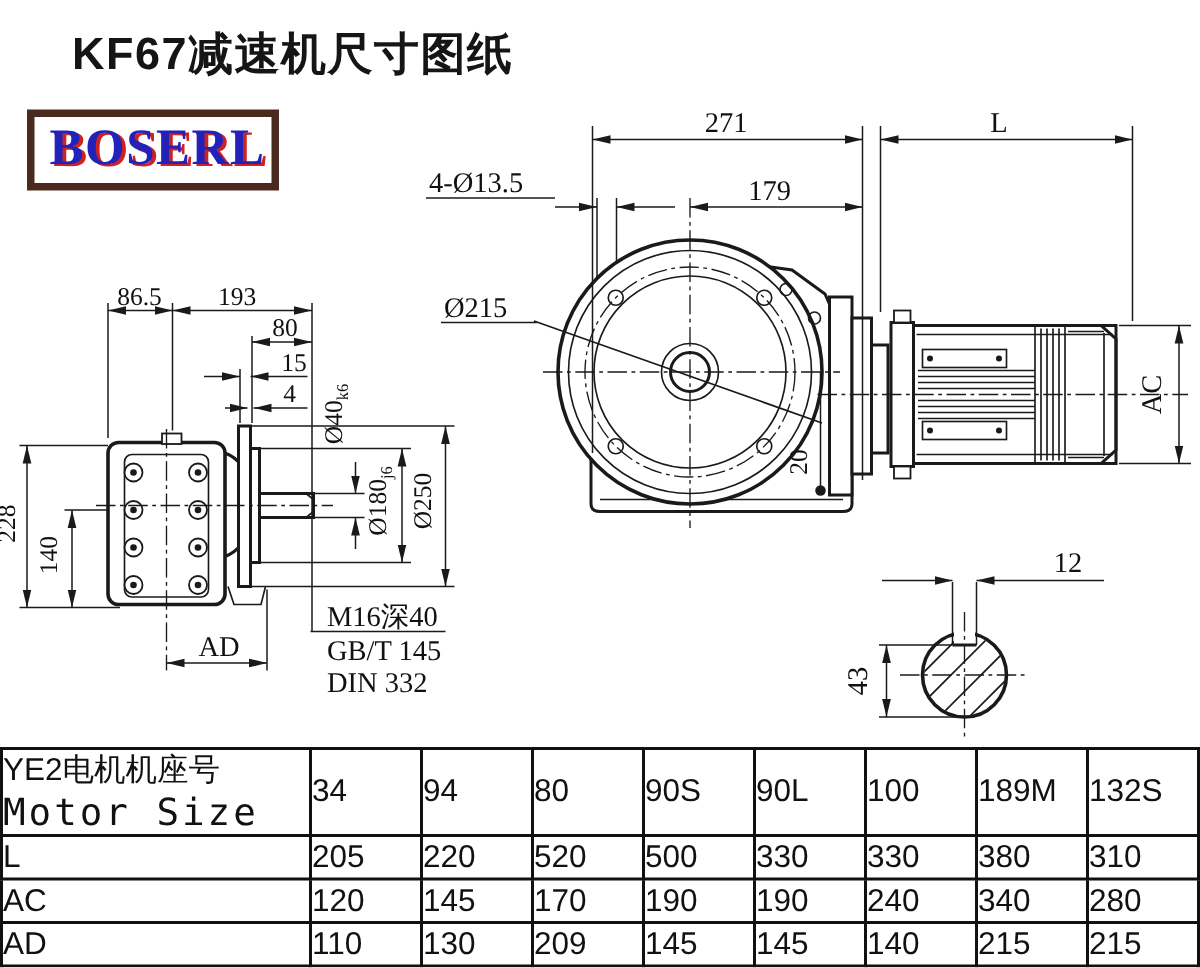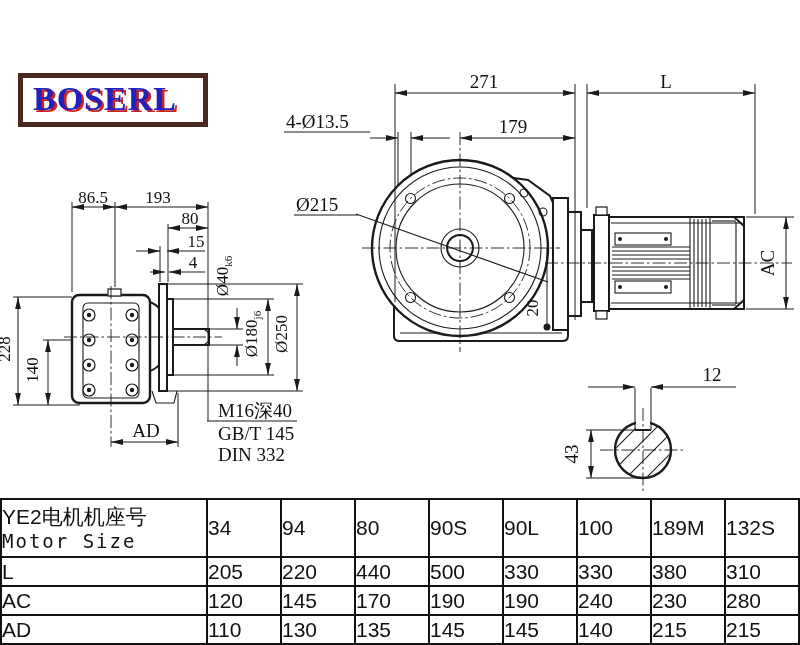--- a/index.html
+++ b/index.html
@@ -3,21 +3,21 @@
 <meta charset="utf-8">
 <style>
   html,body{margin:0;padding:0;background:#fff;}
   #stage{position:relative;width:800px;height:645px;background:#ffffff;overflow:hidden;
          font-family:"Liberation Sans","DejaVu Sans",sans-serif;color:#111;}
   
   #title{position:absolute;left:48px;top:16px;font-size:30px;font-weight:bold;
          letter-spacing:1px;color:#151515;}
   
   #logo{position:absolute;left:18px;top:73px;border:5px solid #4a2a1e;background:#fff;
-        padding:1px 26px 3px 10px;}
+        padding:1px 4px 3px 10px;}
   #logo span{font-family:"Liberation Serif","DejaVu Serif",serif;font-weight:bold;
         font-size:34px;line-height:40px;color:#2222bb;text-shadow:2.5px 1.5px 0 #cc2222;
         letter-spacing:1px;}
   
   #draw{position:absolute;left:0;top:0;}
   .s2{stroke:#1a1a1a;stroke-width:2;fill:none;}
   .s2w{stroke:#1a1a1a;stroke-width:2;fill:#fff;}
   .s25w{stroke:#1a1a1a;stroke-width:2.4;fill:#fff;}
   .s1{stroke:#1a1a1a;stroke-width:1.1;fill:none;}
   .s1w{stroke:#1a1a1a;stroke-width:1.2;fill:#fff;}
@@ -27,29 +27,30 @@
   .dts{font-family:"Liberation Serif","DejaVu Serif",serif;font-size:17px;fill:#111;}
   .sub{font-size:11px;}
   .dot{fill:#1a1a1a;stroke:none;}
   
   #spec{position:absolute;left:0;top:498px;width:800px;height:147px;border-collapse:collapse;
         table-layout:fixed;}
   #spec td{border:2px solid #111;vertical-align:middle;
         font-size:21px;color:#111;padding:0;}
   #spec td.h1{width:204px;}
   #spec .cn{font-size:21px;line-height:26px;}
-  #spec .en{font-family:"DejaVu Sans Mono","Liberation Mono",monospace;font-size:19px;letter-spacing:2px;}
+  #spec .en{font-family:"DejaVu Sans Mono","Liberation Mono",monospace;font-size:25px;letter-spacing:2px;}
   #spec tr.hd{height:58px;}
   #spec tr.r{height:29px;}
 </style>
 </head>
 <body>
 
 <div id="stage">
 
+  <div id="title">KF67减速机尺寸图纸</div>
 
   <div id="logo">
     <span>BOSERL</span>
   </div>
 
   <svg id="draw" width="800" height="498" viewBox="0 0 800 498">
     <defs>
       <marker id="ae" markerWidth="13" markerHeight="9" refX="12" refY="4.5" orient="auto-start-reverse" markerUnits="userSpaceOnUse">
         <path d="M12,4.5 L0,1.6 L0,7.4 Z" fill="#1a1a1a"></path>
       </marker>
@@ -324,43 +325,43 @@
       <td>90S</td>
       <td>90L</td>
       <td>100</td>
       <td>189M</td>
       <td>132S</td>
     </tr>
     <tr class="r">
       <td>L</td>
       <td>205</td>
       <td>220</td>
-      <td>440</td>
+      <td>520</td>
       <td>500</td>
       <td>330</td>
       <td>330</td>
       <td>380</td>
       <td>310</td>
     </tr>
     <tr class="r">
       <td>AC</td>
       <td>120</td>
       <td>145</td>
       <td>170</td>
       <td>190</td>
       <td>190</td>
       <td>240</td>
-      <td>230</td>
+      <td>340</td>
       <td>280</td>
     </tr>
     <tr class="r">
       <td>AD</td>
       <td>110</td>
       <td>130</td>
-      <td>135</td>
+      <td>209</td>
       <td>145</td>
       <td>145</td>
       <td>140</td>
       <td>215</td>
       <td>215</td>
     </tr>
   </tbody>
     </table>
 </div>
 

